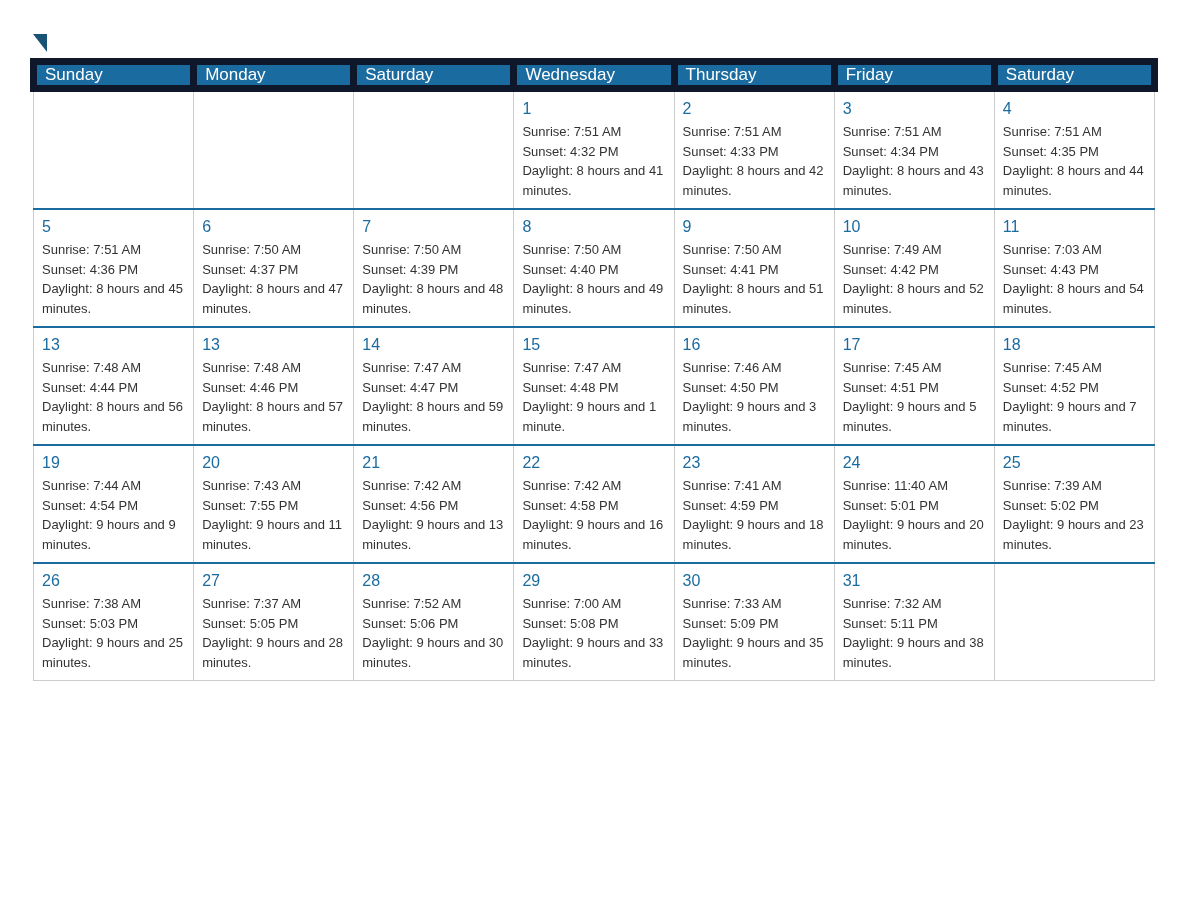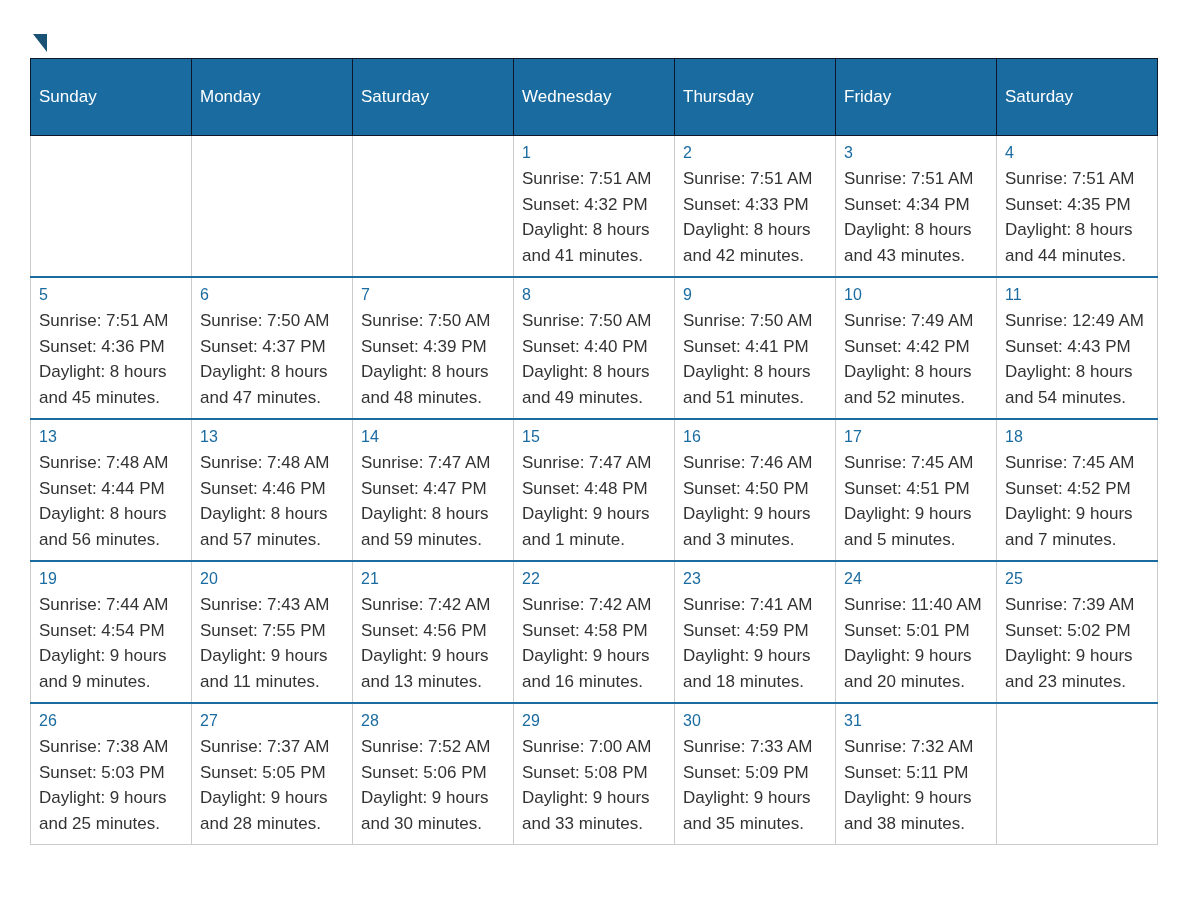--- a/index.html
+++ b/index.html
@@ -63,45 +63,45 @@
       margin-top: 4px;
     }
     table {
       width: 100%;
       border-collapse: collapse;
       margin-top: 10px;
     }
     thead tr th {
       background-color: #1a6ba0;
       color: #fff;
-      padding: 28px 8px;
+      padding: 0 8px;
       font-size: 17px;
       font-weight: normal;
       text-align: left;
-      border: 1px solid #0f172a;
+      border: 7px solid #0f172a;
     }
     tbody tr td {
       vertical-align: top;
       padding: 8px 8px;
       border: 1px solid #ccc;
       font-size: 13.5px;
       color: #333;
       width: calc(100% / 7);
       min-height: 100px;
       height: 115px;
     }
     tbody tr td .day-num {
       font-size: 16px;
       color: #1a6ba0;
       font-weight: normal;
       display: block;
       margin-bottom: 4px;
     }
     tbody tr td .day-info {
-      font-size: 17px;
+      font-size: 13px;
       color: #333;
       line-height: 1.5;
     }
     tbody tr td.empty {
       background: #fff;
     }
     tbody tr:not(:last-child) td {
       border-bottom: 2px solid #1a6ba0;
     }
   </style>
@@ -196,21 +196,21 @@
 Daylight: 8 hours and 51 minutes.</div>
         </td>
         <td>
           <span class="day-num">10</span>
           <div class="day-info">Sunrise: 7:49 AM
 Sunset: 4:42 PM
 Daylight: 8 hours and 52 minutes.</div>
         </td>
         <td>
           <span class="day-num">11</span>
-          <div class="day-info">Sunrise: 12:49 AM
+          <div class="day-info">Sunrise: 7:03 AM
 Sunset: 4:43 PM
 Daylight: 8 hours and 54 minutes.</div>
         </td>
       </tr>
       <tr>
         <td>
           <span class="day-num">13</span>
           <div class="day-info">Sunrise: 7:48 AM
 Sunset: 4:44 PM
 Daylight: 8 hours and 56 minutes.</div>

